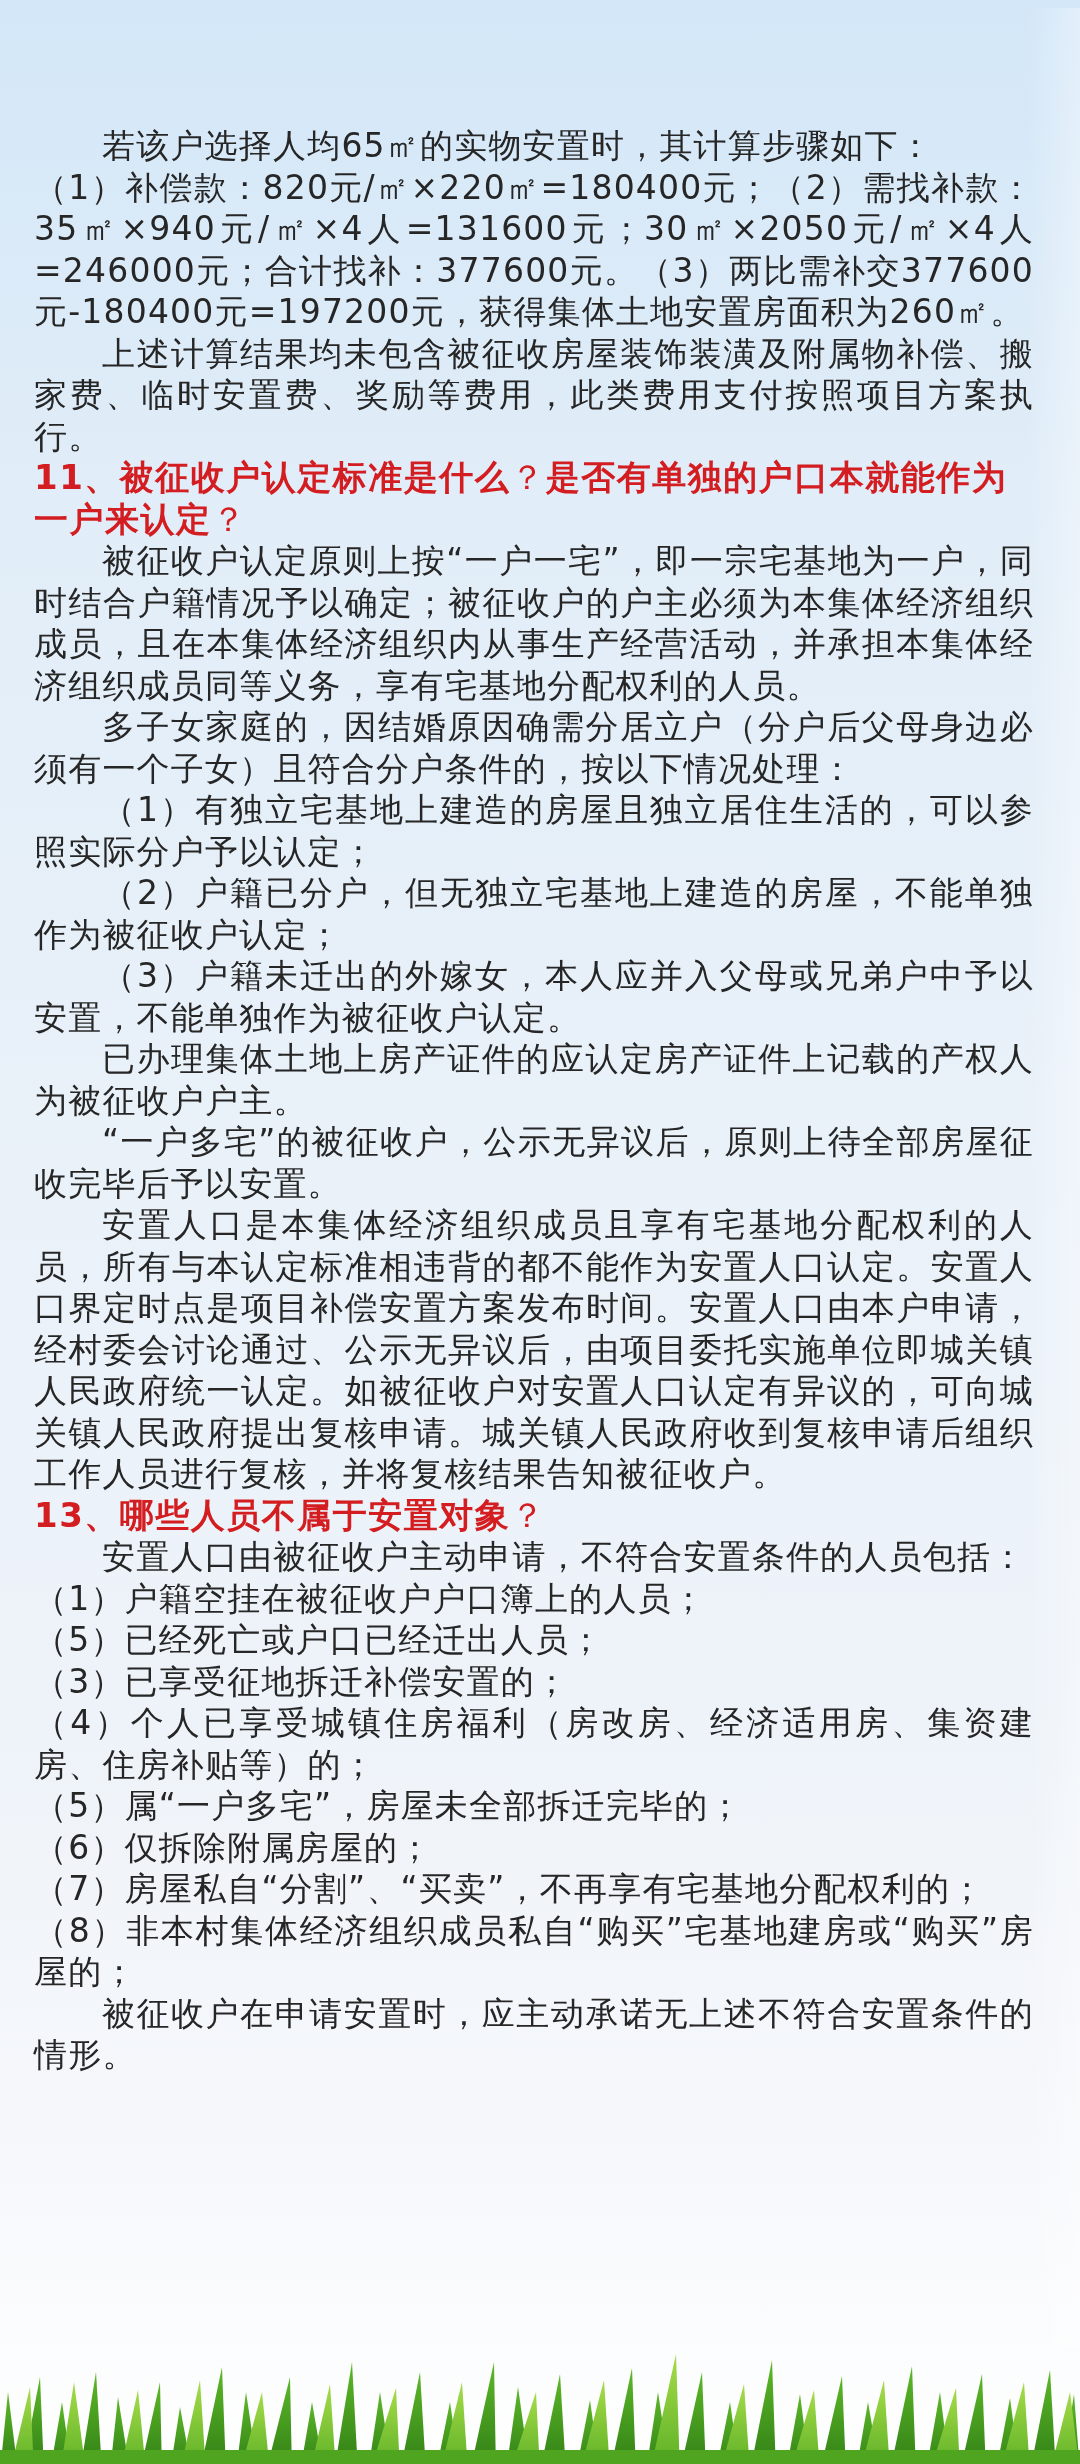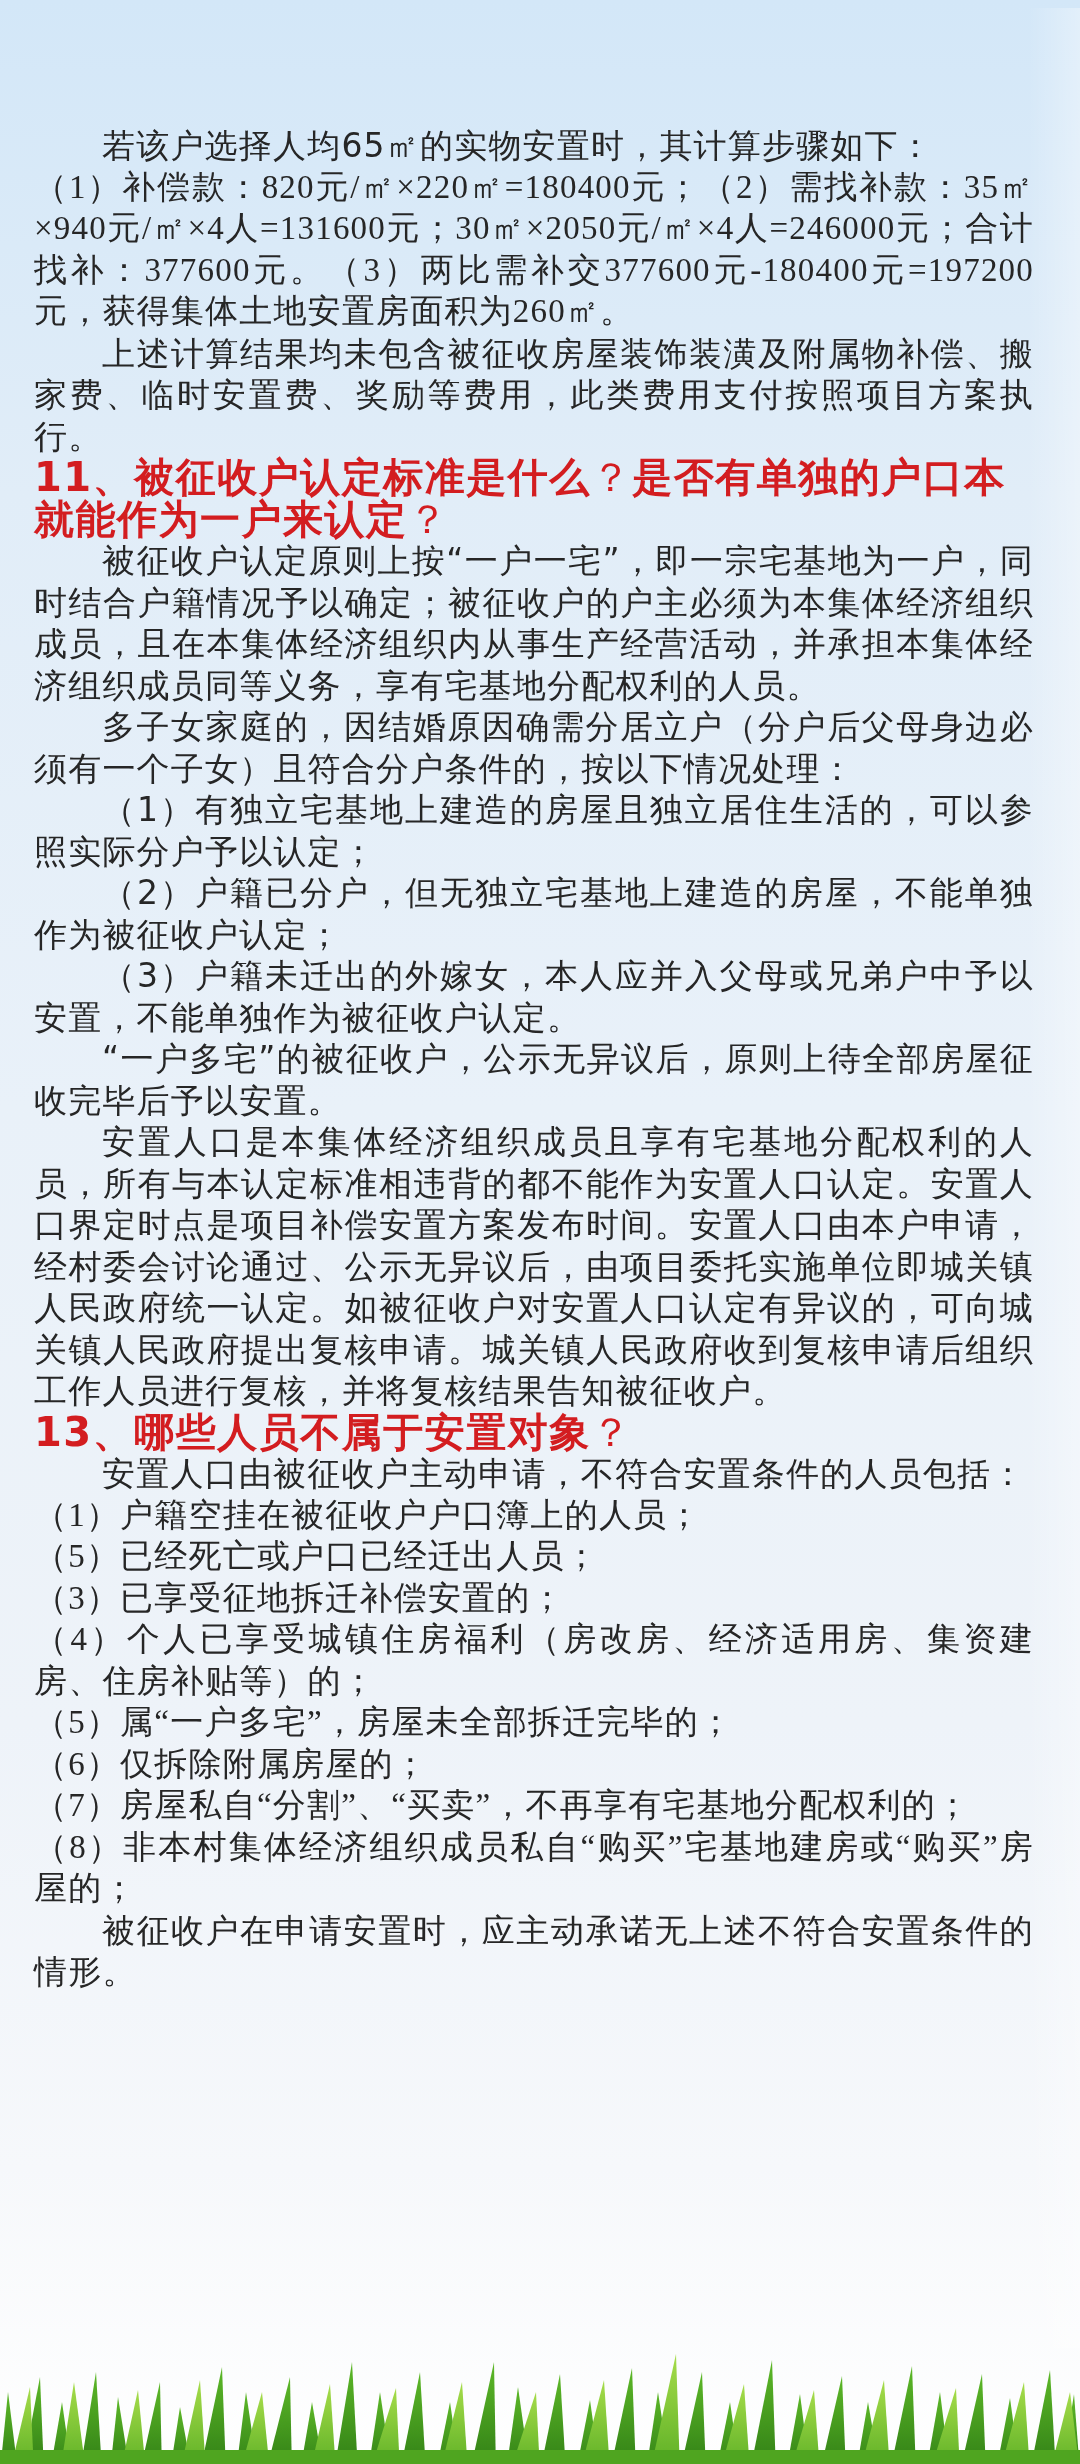--- a/index.html
+++ b/index.html
@@ -29,26 +29,26 @@
     top: 117px;
     width: 1000px;
     color: #262626;
     font-size: 33px;
     line-height: 41.5px;
     letter-spacing: 1.2px;
   }
   .p { margin: 0; text-align: justify; text-align-last: left; }
   .indent { text-indent: 68px; }
   .item-indent { text-indent: 68px; }
-  .flush { text-indent: 0; font-family: Liberation Serif, serif; }
+  .flush { text-indent: 0; }
   .q {
     margin: 0;
     color: #d31d20;
     font-weight: bold;
-    font-size: 40px;
+    font-size: 34px;
     line-height: 41.5px;
     letter-spacing: 1.5px;
   }
   .q .qm { font-weight: normal; }
   .grass {
     position: absolute;
     left: 0; bottom: 0;
     width: 1080px; height: 140px;
   }
 </style>
@@ -62,20 +62,21 @@
     <p class="p indent">若该户选择人均65㎡的实物安置时，其计算步骤如下：</p>
     <p class="p flush">（1）补偿款：820元/㎡×220㎡=180400元；（2）需找补款：35㎡×940元/㎡×4人=131600元；30㎡×2050元/㎡×4人=246000元；合计找补：377600元。（3）两比需补交377600元-180400元=197200元，获得集体土地安置房面积为260㎡。</p>
     <p class="p indent">上述计算结果均未包含被征收房屋装饰装潢及附属物补偿、搬家费、临时安置费、奖励等费用，此类费用支付按照项目方案执行。</p>
 
     <p class="q"><span>11、被征收户认定标准是什么</span><span class="qm">？</span><span>是否有单独的户口本就能作为一户来认定</span><span class="qm">？</span></p>
     <p class="p indent">被征收户认定原则上按“一户一宅”，即一宗宅基地为一户，同时结合户籍情况予以确定；被征收户的户主必须为本集体经济组织成员，且在本集体经济组织内从事生产经营活动，并承担本集体经济组织成员同等义务，享有宅基地分配权利的人员。</p>
     <p class="p indent">多子女家庭的，因结婚原因确需分居立户（分户后父母身边必须有一个子女）且符合分户条件的，按以下情况处理：</p>
     <p class="p item-indent">（1）有独立宅基地上建造的房屋且独立居住生活的，可以参照实际分户予以认定；</p>
     <p class="p item-indent">（2）户籍已分户，但无独立宅基地上建造的房屋，不能单独作为被征收户认定；</p>
     <p class="p item-indent">（3）户籍未迁出的外嫁女，本人应并入父母或兄弟户中予以安置，不能单独作为被征收户认定。</p>
+    <p class="p indent">已办理集体土地上房产证件的应认定房产证件上记载的产权人为被征收户户主。</p>
     <p class="p indent">“一户多宅”的被征收户，公示无异议后，原则上待全部房屋征收完毕后予以安置。</p>
 
     <p class="p indent">安置人口是本集体经济组织成员且享有宅基地分配权利的人员，所有与本认定标准相违背的都不能作为安置人口认定。安置人口界定时点是项目补偿安置方案发布时间。安置人口由本户申请，经村委会讨论通过、公示无异议后，由项目委托实施单位即城关镇人民政府统一认定。如被征收户对安置人口认定有异议的，可向城关镇人民政府提出复核申请。城关镇人民政府收到复核申请后组织工作人员进行复核，并将复核结果告知被征收户。</p>
 
     <p class="q"><span>13、哪些人员不属于安置对象</span><span class="qm">？</span></p>
     <p class="p indent">安置人口由被征收户主动申请，不符合安置条件的人员包括：</p>
     <p class="p flush">（1）户籍空挂在被征收户户口簿上的人员；</p>
     <p class="p flush">（5）已经死亡或户口已经迁出人员；</p>
     <p class="p flush">（3）已享受征地拆迁补偿安置的；</p>
     <p class="p flush">（4）个人已享受城镇住房福利（房改房、经济适用房、集资建房、住房补贴等）的；</p>

